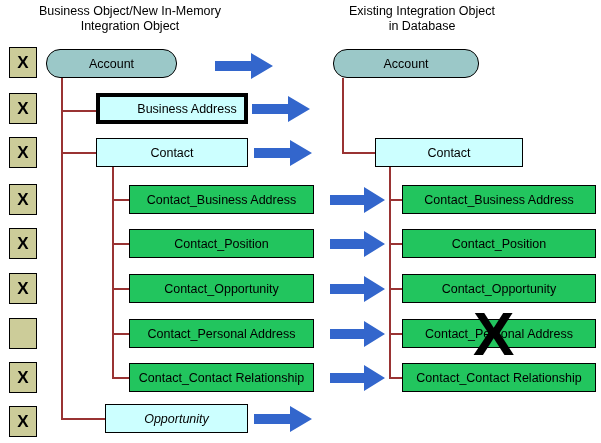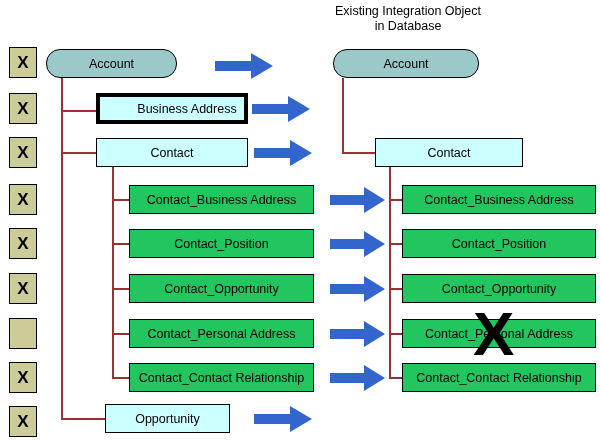--- a/index.html
+++ b/index.html
@@ -74,21 +74,23 @@
     line-height: 1;
     z-index: 5;
     font-family: "Liberation Sans", sans-serif;
   }
 </style>
 </head>
 <body>
 
 <div id="diagram">
 
-  <div class="hdr" style="left:308px; top:4px; width:200px;">Existing Integration Object
+  <div class="hdr" style="left:30px; top:4px; width:200px;">Business Object/New In-Memory
+Integration Object</div>
+  <div class="hdr" style="left:322px; top:4px; width:200px;">Existing Integration Object
 in Database</div>
 
   <div class="line-v" style="left:61px; top:78px; height:340px;"></div>
 
   <div class="line-h" style="left:61px; top:110px; width:37px;"></div>
 
   <div class="line-h" style="left:61px; top:152px; width:37px;"></div>
 
   <div class="line-h" style="left:61px; top:418px; width:45px;"></div>
 
@@ -153,21 +155,21 @@
   </div>
   <div class="node yellow" style="left:129px; top:274px; width:185px; height:29px;">
     <span>Contact_Opportunity</span>
   </div>
   <div class="node yellow" style="left:129px; top:319px; width:185px; height:29px;">
     <span>Contact_Personal Address</span>
   </div>
   <div class="node yellow" style="left:129px; top:363px; width:185px; height:29px;">
     <span>Contact_Contact Relationship</span>
   </div>
-  <div class="node cyan" style="left:105px; top:404px; width:125px; height:29px;">
+  <div class="node cyan" style="left:105px; top:404px; width:143px; height:29px;font-style:italic;">
     <span>Opportunity</span>
   </div>
 
   <div class="node teal" style="left:333px; top:49px; width:146px; height:29px;">
     <span>Account</span>
   </div>
   <div class="node cyan" style="left:375px; top:138px; width:148px; height:29px;">
     <span>Contact</span>
   </div>
   <div class="node yellow" style="left:402px; top:185px; width:194px; height:29px;">

